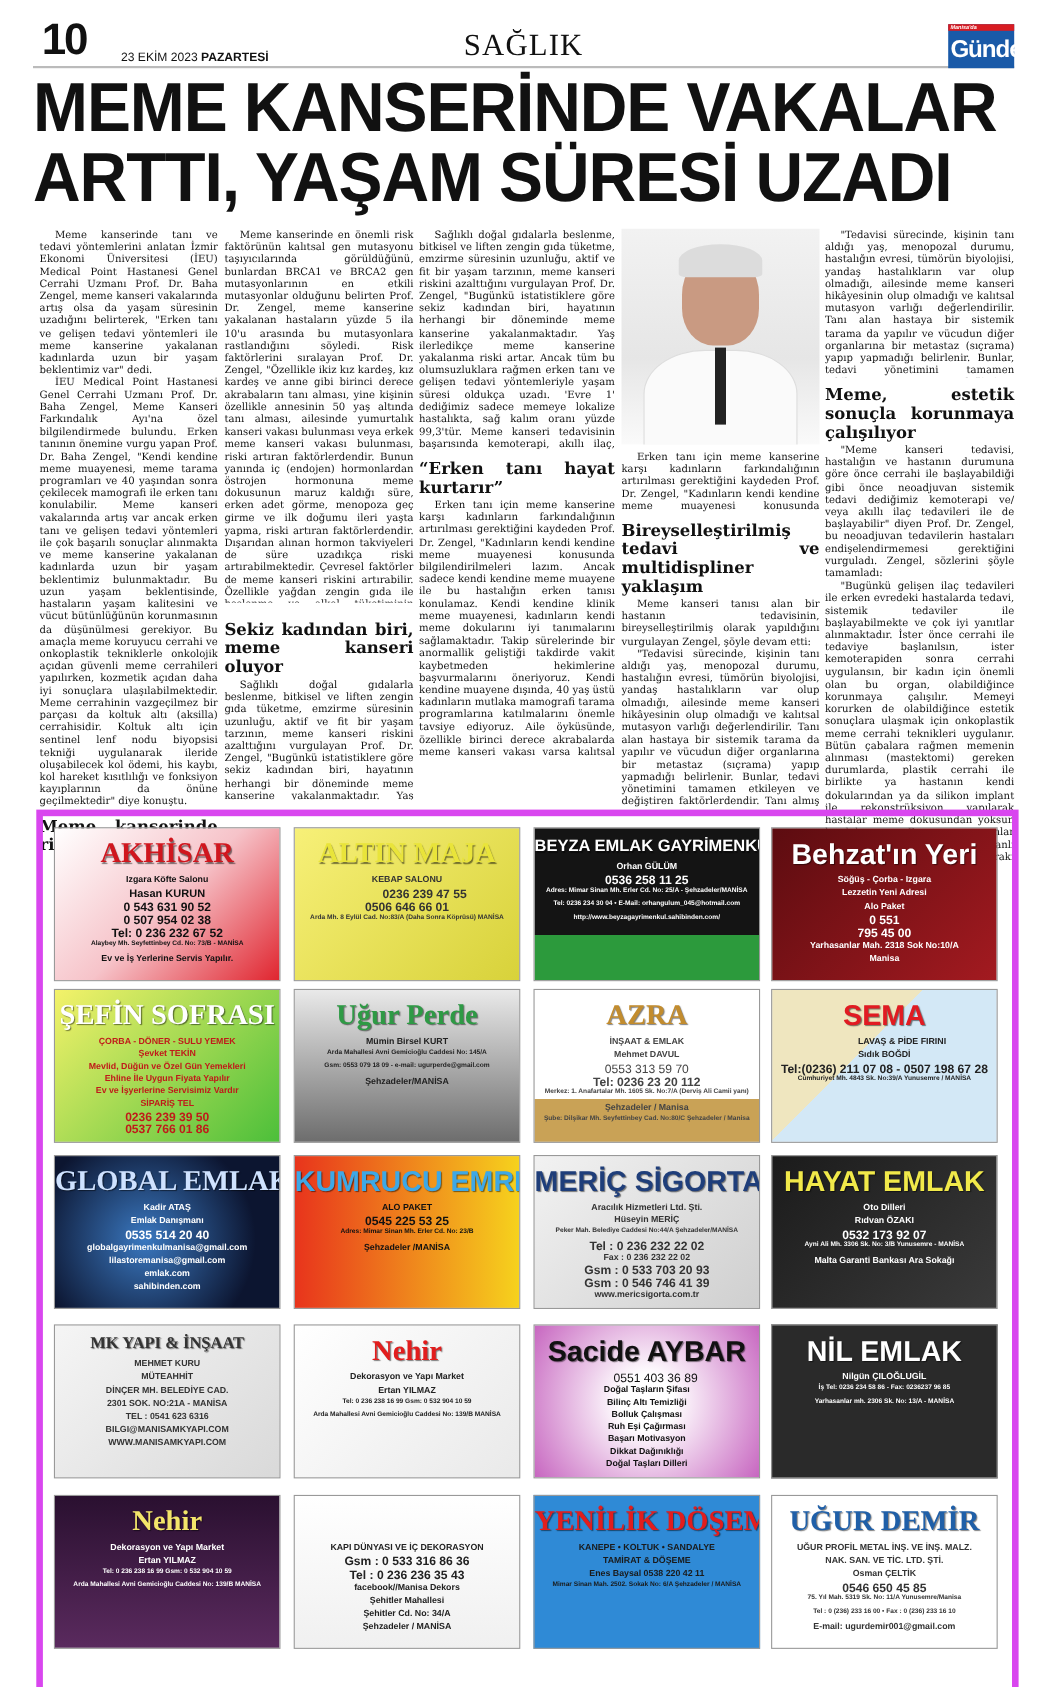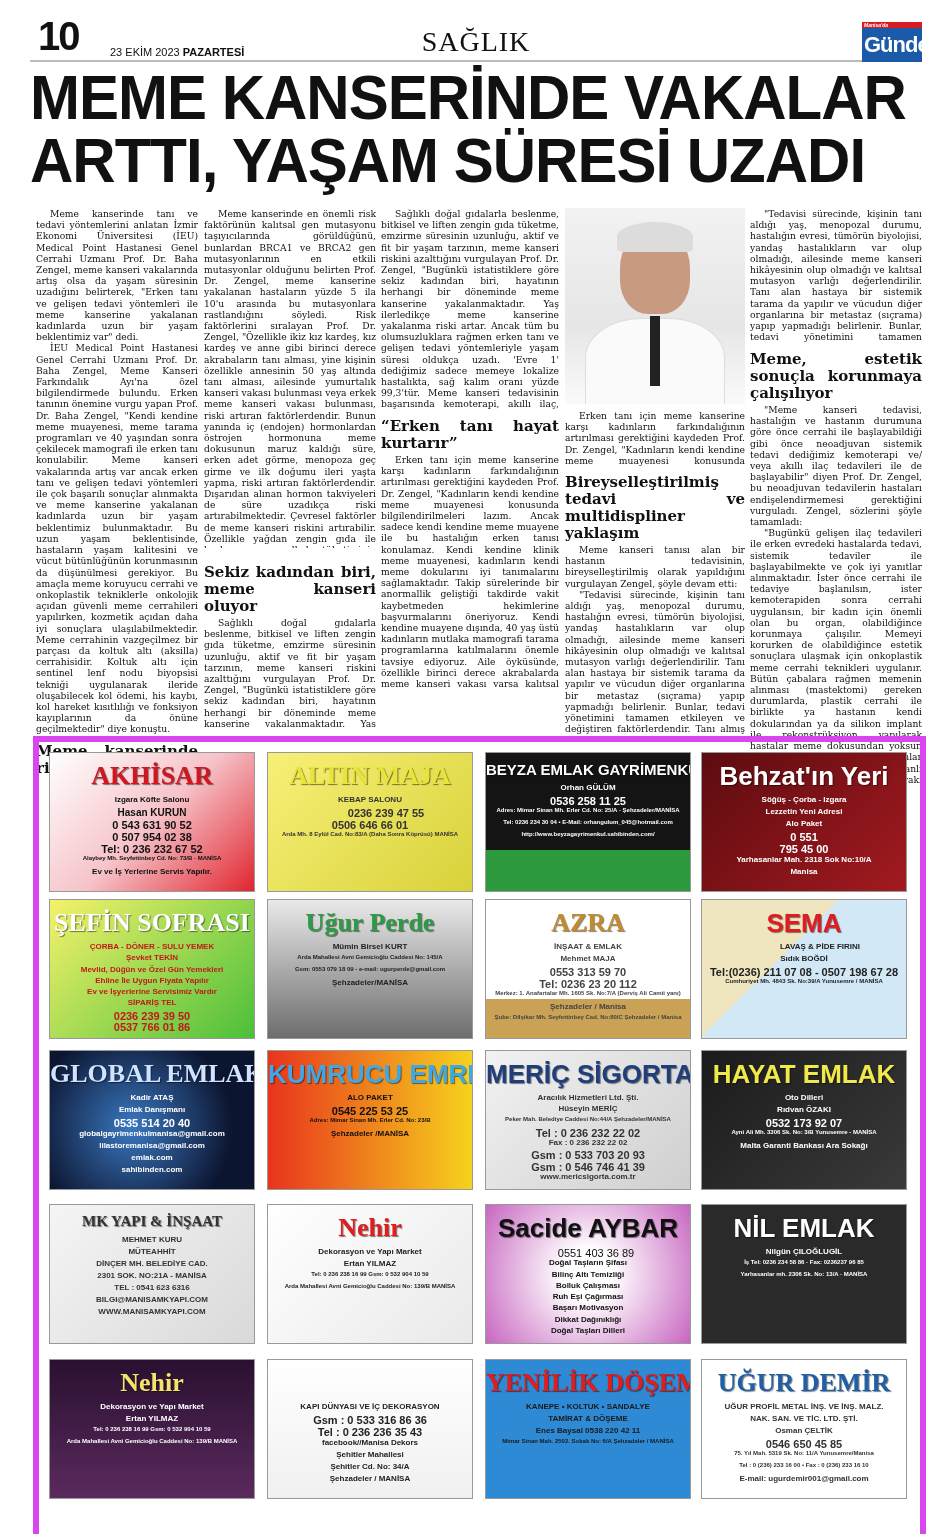--- a/index.html
+++ b/index.html
@@ -142,22 +142,22 @@
     <div class="ad" style="left: 228px; top: 157px; background: linear-gradient(rgb(233, 233, 233), rgb(109, 109, 109));">
       <div class="t" style="top: 8px; font-family: &quot;Liberation Serif&quot;, sans-serif; font-weight: bold; font-size: 26px; color: rgb(46, 154, 69); text-shadow: rgba(0, 0, 0, 0.5) 1px 1px 1px;">Uğur Perde</div>
       <div class="t" style="top: 42px; font-size: 8px; font-weight: bold; color: rgb(34, 34, 34);">Mümin Birsel KURT</div>
       <div class="t" style="top: 54px; font-size: 6px; font-weight: bold; color: rgb(34, 34, 34);">Arda Mahallesi Avni Gemicioğlu Caddesi No: 145/A</div>
       <div class="t" style="top: 66px; font-size: 6px; font-weight: bold; color: rgb(34, 34, 34);">Gsm: 0553 079 18 09 - e-mail: ugurperde@gmail.com</div>
       <div class="t" style="top: 78px; font-size: 8px; font-weight: bold; color: rgb(34, 34, 34);">Şehzadeler/MANİSA</div>
     </div>
     <div class="ad" style="left: 446px; top: 157px; background: linear-gradient(rgb(255, 255, 255) 72%, rgb(201, 162, 86) 72%);">
       <div class="t" style="top: 8px; font-family: &quot;Liberation Serif&quot;, sans-serif; font-weight: bold; font-size: 26px; color: rgb(194, 140, 46); text-shadow: rgba(0, 0, 0, 0.5) 1px 1px 1px;">AZRA</div>
       <div class="t" style="top: 42px; font-size: 8px; font-weight: bold; color: rgb(68, 68, 68);">İNŞAAT &amp; EMLAK</div>
-      <div class="t" style="top: 54px; font-size: 8px; font-weight: bold; color: rgb(68, 68, 68);">Mehmet MAJA</div>
-      <div class="t" style="top: 66px; font-size: 11px; font-weight: bold; color: rgb(68, 68, 68);">0553 313 59 70</div>
+      <div class="t" style="top: 54px; font-size: 8px; font-weight: bold; color: rgb(68, 68, 68);">Mehmet DAVUL</div>
+      <div class="t" style="top: 66px; font-size: 11px; font-weight: normal; color: rgb(68, 68, 68);">0553 313 59 70</div>
       <div class="t" style="top: 78px; font-size: 11px; font-weight: bold; color: rgb(68, 68, 68);">Tel: 0236 23 20 112</div>
       <div class="t" style="top: 90px; font-size: 6px; font-weight: bold; color: rgb(68, 68, 68);">Merkez: 1. Anafartalar Mh. 1605 Sk. No:7/A (Derviş Ali Camii yanı)</div>
       <div class="t" style="top: 102px; font-size: 8px; font-weight: bold; color: rgb(68, 68, 68);">Şehzadeler / Manisa</div>
       <div class="t" style="top: 114px; font-size: 6px; font-weight: bold; color: rgb(68, 68, 68);">Şube: Dilşikar Mh. Seyfettinbey Cad. No:80/C Şehzadeler / Manisa</div>
     </div>
     <div class="ad" style="left: 662px; top: 157px; background: linear-gradient(135deg, rgb(239, 230, 191) 40%, rgb(211, 232, 246) 40%);">
       <div class="t" style="top: 8px; font-family: &quot;Liberation Sans&quot;, sans-serif; font-weight: bold; font-size: 26px; color: rgb(225, 27, 34); text-shadow: rgba(0, 0, 0, 0.5) 1px 1px 1px;">SEMA</div>
       <div class="t" style="top: 42px; font-size: 8px; font-weight: bold; color: rgb(34, 34, 34); padding-left: 32px;">LAVAŞ &amp; PİDE FIRINI</div>
       <div class="t" style="top: 54px; font-size: 8px; font-weight: bold; color: rgb(34, 34, 34);">Sıdık BOĞDİ</div>
       <div class="t" style="top: 66px; font-size: 11px; font-weight: bold; color: rgb(34, 34, 34);">Tel:(0236) 211 07 08 - 0507 198 67 28</div>

